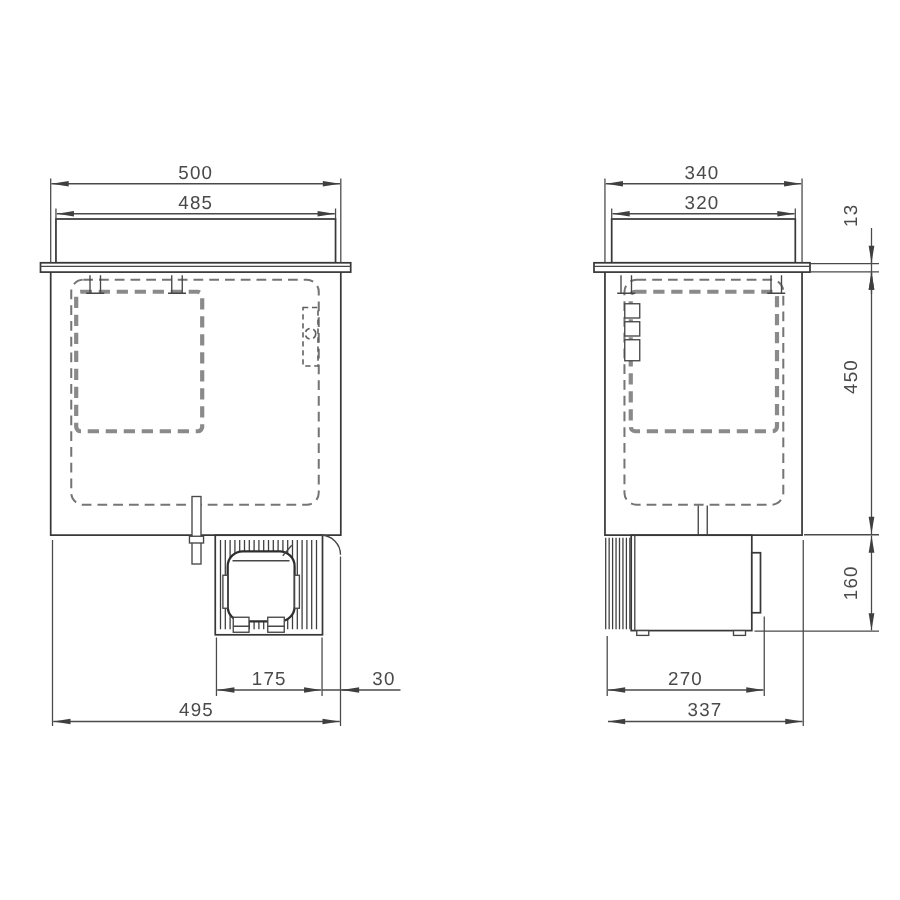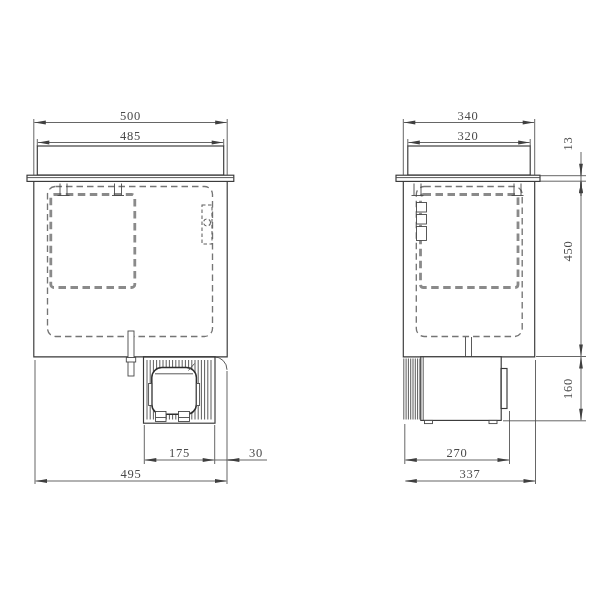--- a/index.html
+++ b/index.html
@@ -1,17 +1,17 @@
 <!DOCTYPE html>
 <html><head>
 <meta charset="utf-8">
 <title>Technical Drawing</title>
 <style>
   html,body{margin:0;padding:0;background:#ffffff;}
-  .stage{width:600px;height:600px;background:#ffffff;position:relative;font-family:Liberation Serif, serif;}
+  .stage{width:600px;height:600px;background:#ffffff;position:relative;font-family:Liberation Sans, sans-serif;}
   svg{display:block;}
   
   .ol   {stroke:#383838;stroke-width:1.15;fill:none;}
   .olw  {stroke:#383838;stroke-width:1.15;fill:#ffffff;}
   .ol2  {stroke:#2e2e2e;stroke-width:1.5;fill:#ffffff;}
   .thin {stroke:#474747;stroke-width:0.9;fill:none;}
   .thinw{stroke:#474747;stroke-width:0.9;fill:#ffffff;}
   .fins {stroke:#3e3e3e;stroke-width:0.85;fill:none;}
   
   .dash-liner{stroke:#757575;stroke-width:1.35;fill:none;stroke-dasharray:6.5 4;}

